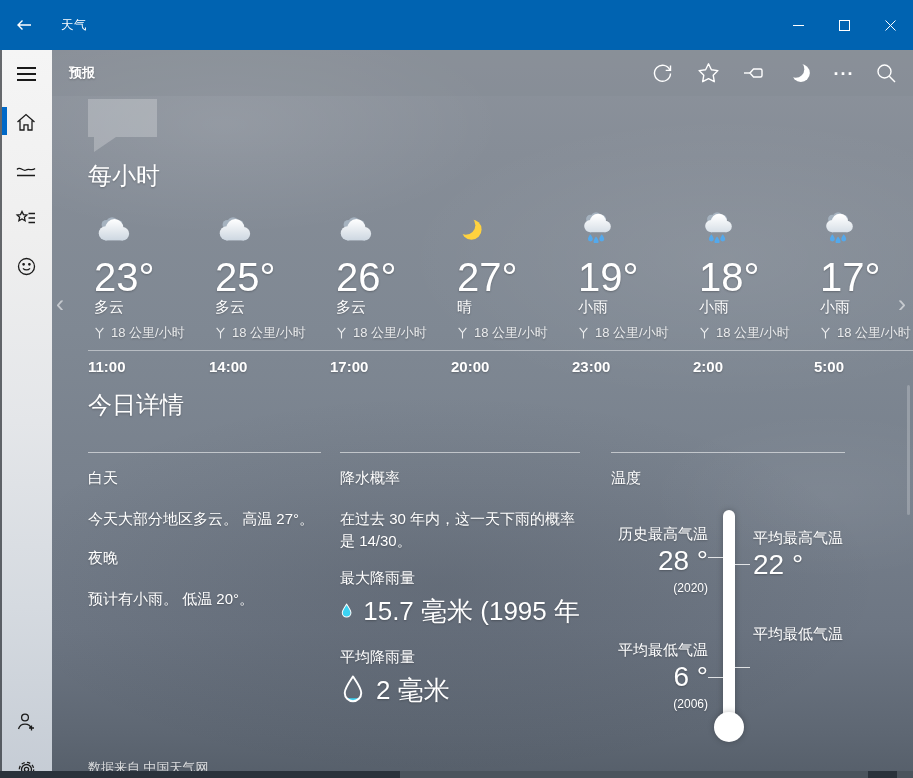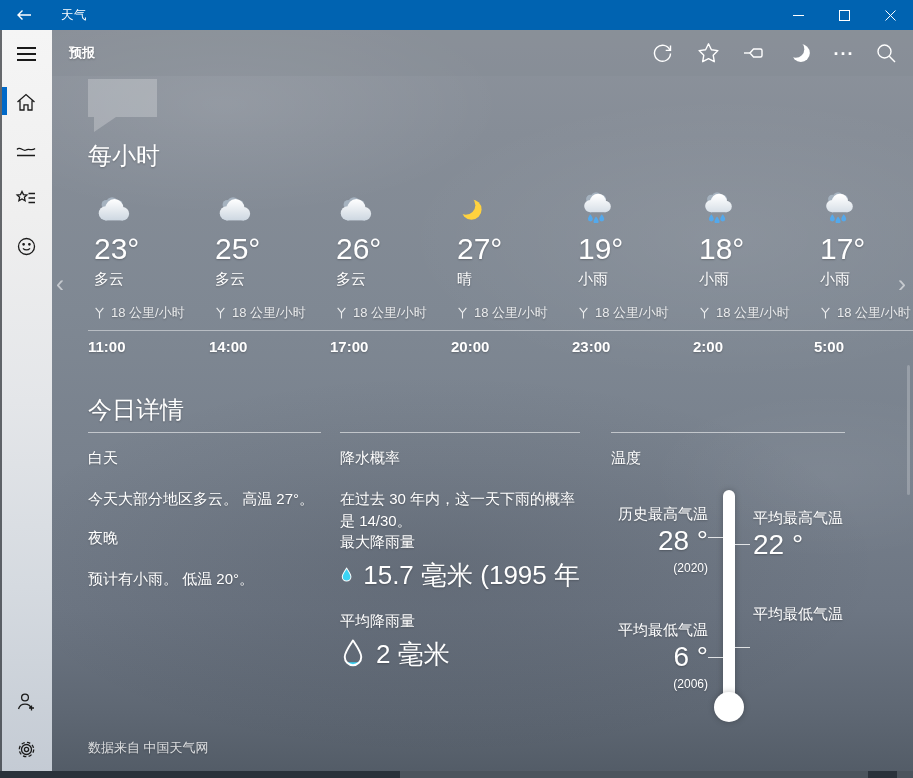--- a/index.html
+++ b/index.html
@@ -1,21 +1,21 @@
 <!DOCTYPE html>
 <html><head>
 <meta charset="utf-8">
 <style>
   * { margin:0; padding:0; box-sizing:border-box; }
   html,body { width:913px; height:778px; overflow:hidden; }
   body { font-family:"Liberation Sans","DejaVu Sans",sans-serif; color:#fff; background:#5f6873; position:relative; }
   button { background:none; border:none; color:inherit; font-family:inherit; cursor:default; padding:0; }
 
   
-  .titlebar { height:30px; background:#0063B1; display:flex; align-items:center; }
+  .titlebar { height:50px; background:#0063B1; display:flex; align-items:center; }
   .tb-back { width:48px; height:35px; display:flex; align-items:center; justify-content:center; }
   .tb-title { font-size:12.5px; margin-left:13px; letter-spacing:.5px; }
   .tb-spacer { flex:1; }
   .win-btn { width:46px; height:35px; display:flex; align-items:center; justify-content:center; }
 
   
   .app { display:flex; height:743px; position:relative; }
 
   
   .sidebar { width:52px; position:relative; display:flex; flex-direction:column;
@@ -43,47 +43,47 @@
   .tool-btn.narrow { width:42px; }
   .tool-btn svg { stroke:#fff; fill:none; stroke-width:1.4; }
   .ellipsis { font-size:18px; font-weight:700; letter-spacing:2px; line-height:10px; padding-bottom:8px; }
 
   .bubble { position:absolute; left:36px; top:49px; width:69px; height:38px; background:rgba(255,255,255,.24); }
   .bubble::after { content:""; position:absolute; left:6px; top:38px; width:0; height:0;
     border-top:15px solid rgba(255,255,255,.24); border-right:22px solid transparent; }
 
   .sec-heading { font-size:24px; font-weight:300; line-height:32px; position:absolute; left:36px; }
   .hourly-heading { top:110px; }
-  .details-heading { top:364px; }
+  .details-heading { top:341px;font-family:Liberation Mono, monospace; }
 
   .hourly-row { position:absolute; top:155px; left:36px; right:0; display:flex; overflow:hidden; }
   .h-col { width:121px; flex:0 0 121px; padding-left:6px; }
   .wicon { height:38px; display:flex; align-items:flex-end; }
-  .h-temp { font-size:30px; font-weight:300; line-height:36px; margin-top:8px; }
+  .h-temp { font-size:40px; font-weight:300; line-height:36px; margin-top:16px; }
   .h-cond { font-size:15px; margin-top:3px; }
 
   .wind-row, .times-row { position:absolute; left:36px; right:0; display:flex; overflow:hidden; }
   .wind-row { top:274px; }
   .w-col { width:121px; flex:0 0 121px; padding-left:6px; display:flex; align-items:center; gap:6px;
     font-size:13px; color:rgba(255,255,255,.85); white-space:nowrap; }
   .hourly-sep { position:absolute; top:300px; left:36px; right:0; border-top:1px solid rgba(255,255,255,.45); }
   .times-row { top:308px; }
   .t-col { width:121px; flex:0 0 121px; font-size:15px; font-weight:700; }
 
   .chevron { position:absolute; font-size:24px; font-weight:300; color:rgba(255,255,255,.55); top:234px; line-height:40px; }
   .chevron.left { left:4px; } .chevron.right { right:7px; }
 
   .dcol { position:absolute; top:402px; border-top:1px solid rgba(255,255,255,.55); padding-top:15px; }
   .dcol1 { left:36px; width:233px; }
   .dcol2 { left:288px; width:240px; }
   .dcol3 { left:559px; width:234px; }
   .d-label { font-size:15px; font-weight:400; line-height:20px; }
   .d-text { font-size:15px; line-height:22px; margin-top:20px; }
   .nowrap { white-space:nowrap; }
-  .mt18 { margin-top:18px; } .mt16 { }
+  .mt18 { margin-top:18px; } .mt16 { margin-top:16px; }
   .d-bigrow { display:flex; align-items:center; gap:10px; margin-top:6px; white-space:nowrap; }
   .d-bigval { font-size:26px; font-weight:300; }
 
   
   .thermo { position:relative; height:252px; margin-top:14px; }
   .stem { position:absolute; left:112px; top:8px; width:12px; height:214px; background:#fff; border-radius:6px;
     box-shadow:0 0 6px rgba(0,0,0,.25); }
   .bulb { position:absolute; left:103px; top:210px; width:30px; height:30px; background:#fff; border-radius:50%;
     box-shadow:0 0 6px rgba(0,0,0,.25); }
   .tick { position:absolute; height:0; border-top:1px solid rgba(255,255,255,.8); width:15px; }

